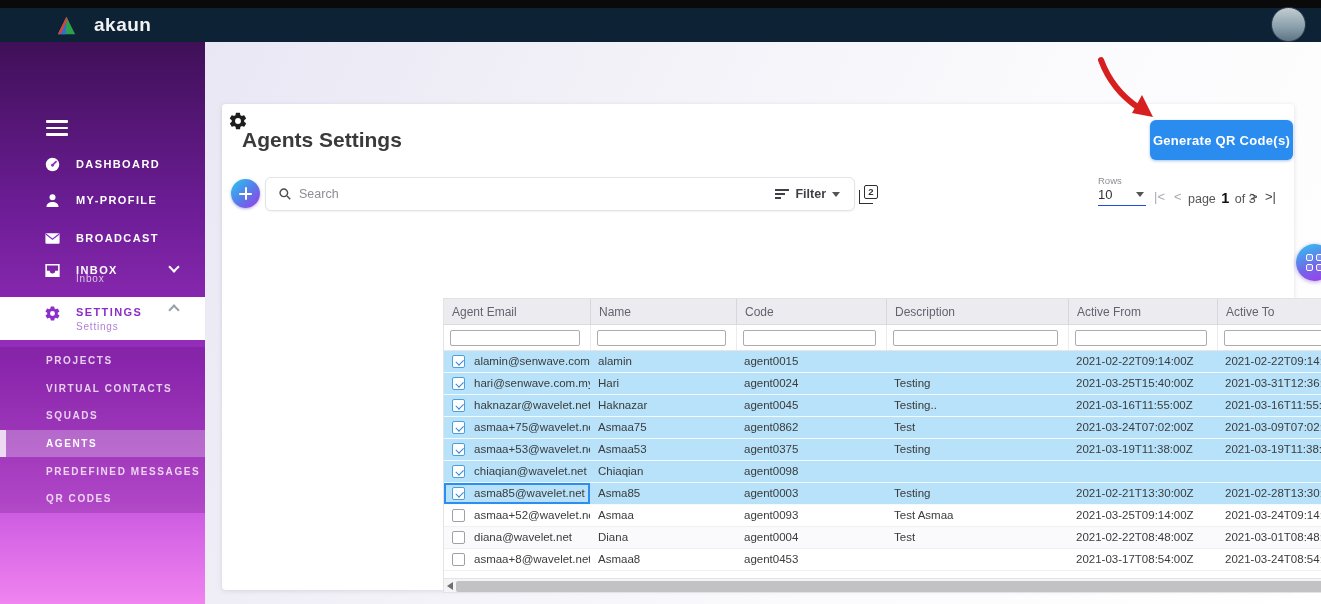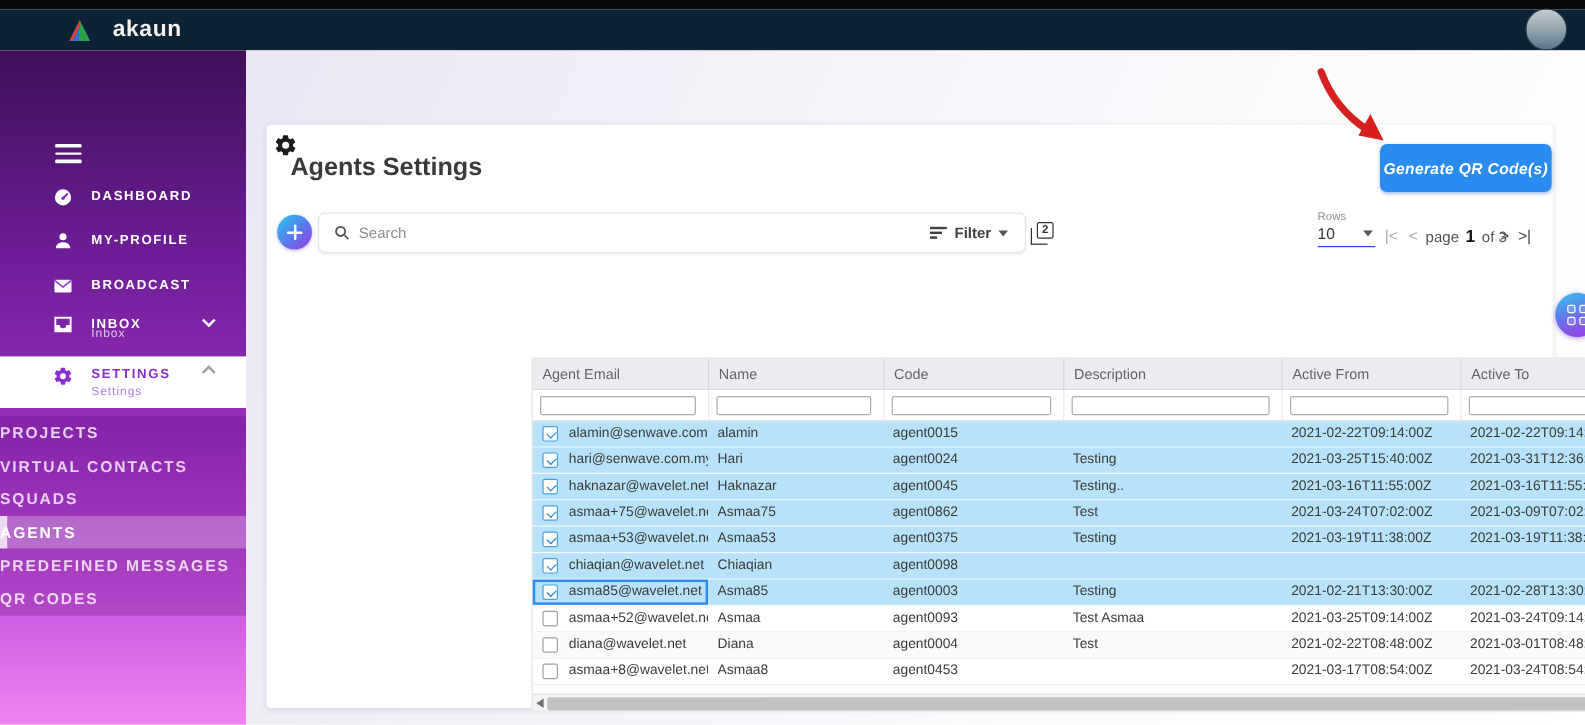--- a/index.html
+++ b/index.html
@@ -31,22 +31,22 @@
     border-bottom:2px solid #fff; }
   .chev.down { transform:rotate(45deg); top:5px; }
   .chev.up { transform:rotate(-135deg); top:9px; }
   .settings-block { position:absolute; left:0; top:255px; width:205px; height:43px; background:#fff; cursor:pointer; }
   .settings-block .nicon { position:absolute; left:44px; top:8px; width:17px; height:17px; color:#8b2fc9; }
   .settings-block .nlabel { position:absolute; left:76px; top:9px; color:#8b2fc9; font-size:11px;
     font-weight:700; letter-spacing:1.4px; }
   .settings-block .nav-sub { color:#b07fd6; top:24px; }
   .settings-block .chev { border-color:#9aa0a8; }
   .submenu { position:absolute; left:0; top:305px; width:205px; height:166px; background:rgba(80,8,104,.22); }
-  .submenu-item { position:relative; height:27.6px; display:flex; align-items:center; 
-    color:rgba(255,255,255,.78); font-size:13px; font-weight:700; letter-spacing:1.6px; cursor:pointer; }
+  .submenu-item { position:relative; height:27.6px; display:flex; align-items:center; padding-left:46px;
+    color:rgba(255,255,255,.78); font-size:10px; font-weight:700; letter-spacing:1.6px; cursor:pointer; }
   .submenu-item.active { background:rgba(255,255,255,.26); color:#fff; }
   .submenu-item.active::before { content:""; position:absolute; left:0; top:0; bottom:0; width:6px;
     background:rgba(255,255,255,.75); }
 
   
   .main { position:absolute; left:205px; top:42px; width:1116px; height:562px;
     background:linear-gradient(115deg,#e9e7f4 0%,#f2f1f8 30%,#fbfbfd 65%,#ffffff 100%); }
 
   .banner { position:absolute; left:13px; top:15px; width:1073px; height:40px; border-radius:9px;
     background:linear-gradient(90deg,#7a5ed6 0%,#9487de 45%,#b2a8e9 75%,#cdc7f0 100%);
@@ -57,21 +57,21 @@
   .banner-title { position:absolute; left:64px; top:12px; color:#fff; font-size:13.5px; letter-spacing:.2px; }
 
   .card { position:absolute; left:17px; top:62px; width:1072px; height:486px; background:#fff;
     border-radius:4px; box-shadow:0 1px 5px rgba(60,60,100,.14); }
   .title-gear { position:absolute; left:6px; top:7px; width:20px; height:20px; color:#1d1d1d; }
   .page-title { position:absolute; left:20px; top:24px; font-size:21px; color:#3a3a3a; }
 
   .gen-btn { position:absolute; left:928px; top:16px; width:143px; height:40px; background:#2b8cf0;
     border:none; border-radius:6px; color:#fff; font-size:13px; font-weight:700;
     font-family:"Liberation Sans",sans-serif; letter-spacing:.3px; cursor:pointer;
-    box-shadow:0 1px 3px rgba(30,100,200,.4);font-style:italic; }
+    box-shadow:0 1px 3px rgba(30,100,200,.4); }
 
   .add-btn { position:absolute; left:9px; top:75px; width:29px; height:29px; border-radius:50%;
     background:linear-gradient(135deg,#28c8f0 0%,#5a78ea 55%,#a338e8 100%); border:none; cursor:pointer;
     box-shadow:0 1px 3px rgba(80,60,180,.4); }
   .add-btn::before, .add-btn::after { content:""; position:absolute; background:#fff; border-radius:1px; }
   .add-btn::before { left:8px; top:13.5px; width:13px; height:2.5px; }
   .add-btn::after { left:13.5px; top:8px; width:2.5px; height:13px; }
 
   .search-box { position:absolute; left:43px; top:73px; width:590px; height:34px; background:#fff;
     border:1px solid #e3e3e8; border-radius:6px; box-shadow:0 1px 2px rgba(0,0,0,.05);

